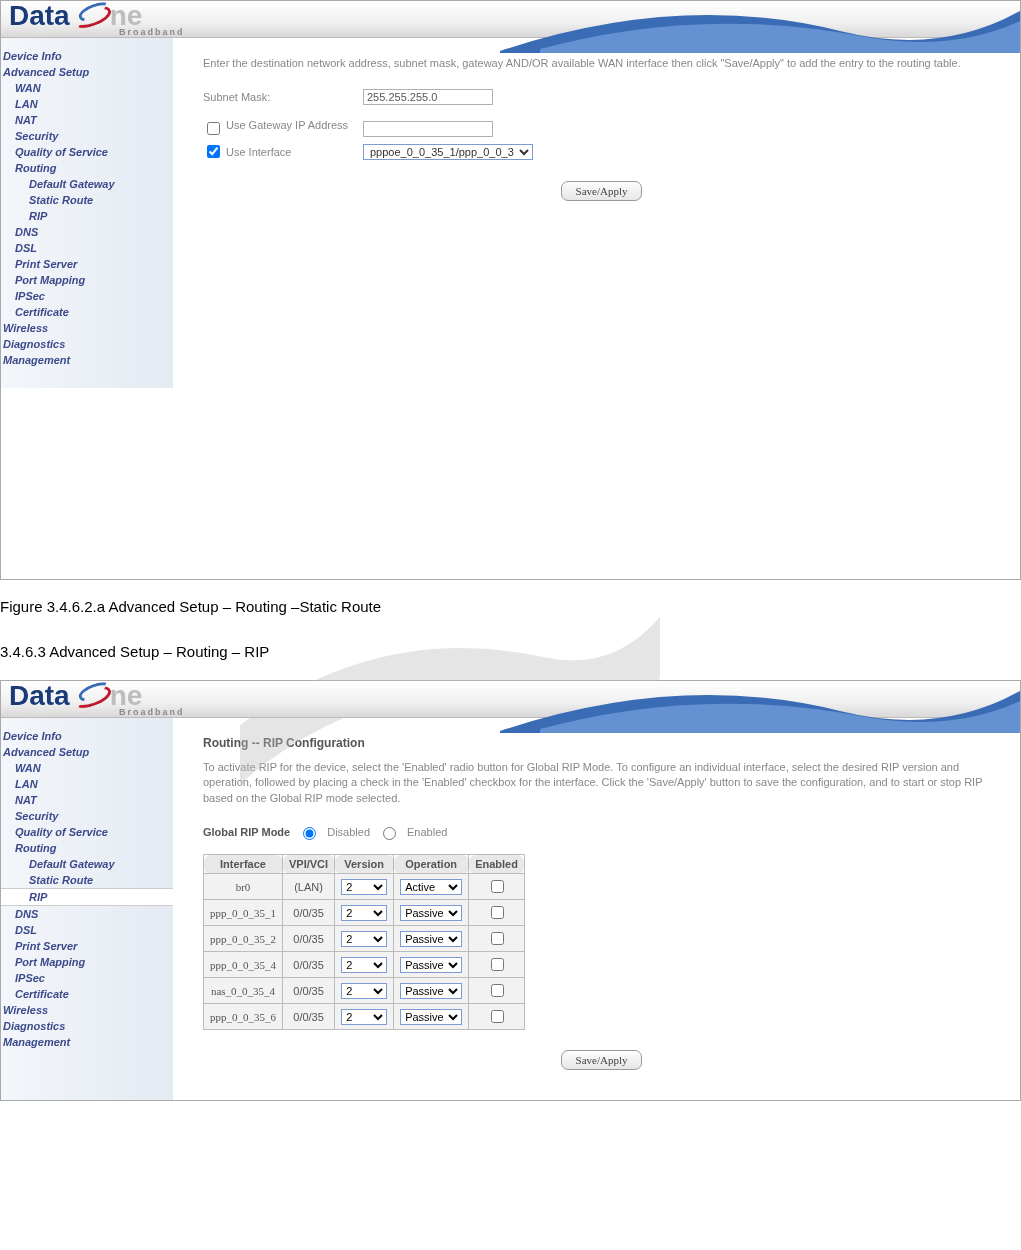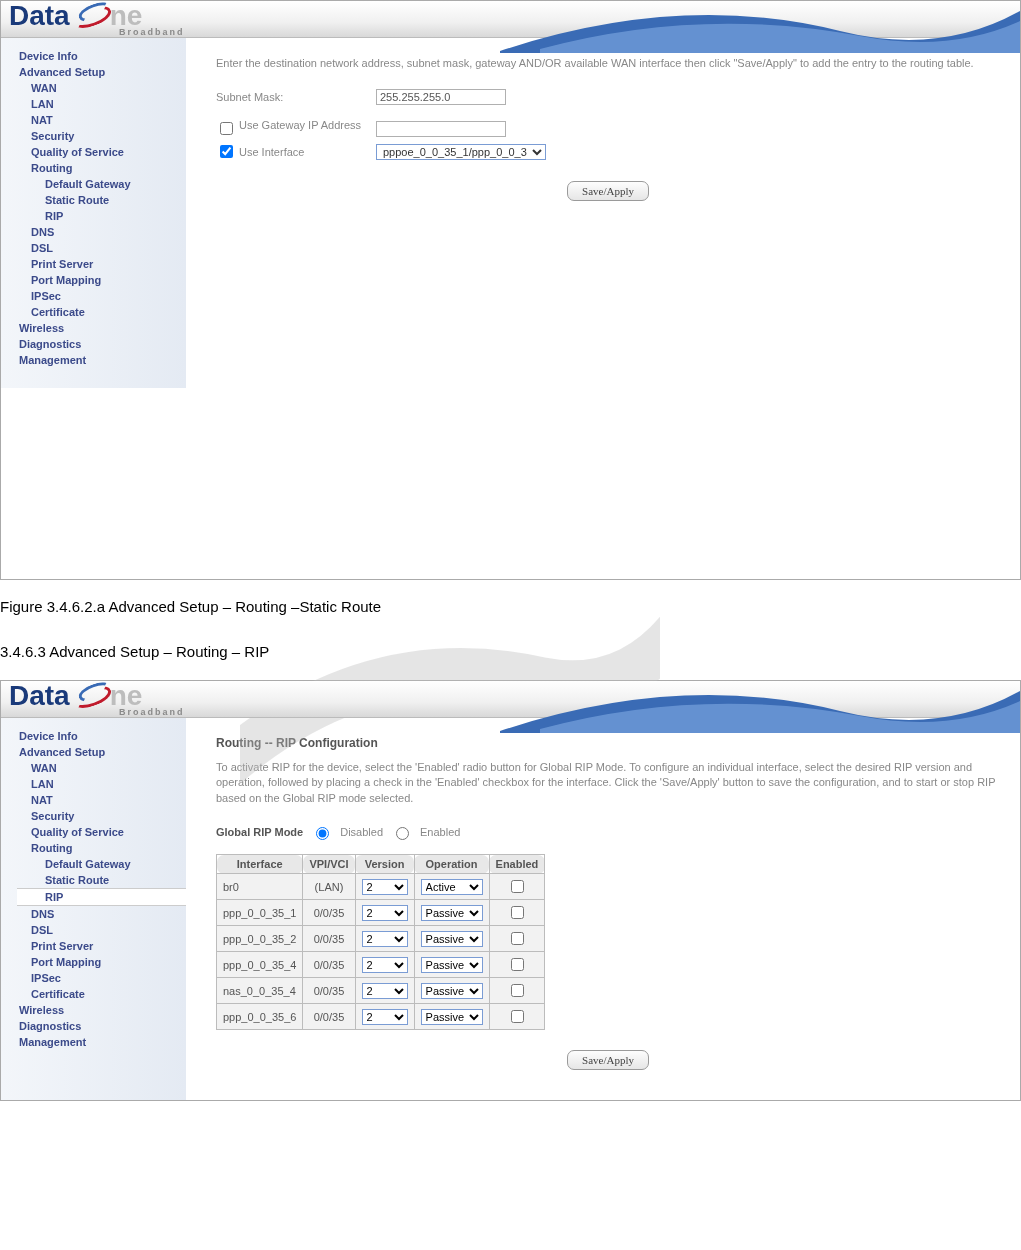--- a/index.html
+++ b/index.html
@@ -81,24 +81,25 @@
   }
   .header-swoosh {
     position: absolute;
     right: 0; top: 0;
     width: 520px; height: 52px;
     overflow: hidden;
   }
   .header-swoosh svg { width: 100%; height: 100%; }
   .body-row { display: flex; }
   .sidebar {
-    width: 185px;
+    width: 172px;
     min-height: 200px;
     background: linear-gradient(to right, #f3f6fa 0%, #e4eaf3 100%);
-    padding: 10px 0 20px 16px;
+    padding: 10px 0 20px 0;
+    font-style: italic;
   }
   .sidebar a, .sidebar span.navtop {
     display: block;
     color: #3b4a8a;
     font-weight: bold;
     font-size: 11px;
     padding: 2px 2px;
     text-decoration: none;
     cursor: pointer;
   }
@@ -207,21 +208,21 @@
     font-size: 11px;
     color: #555;
   }
   table.rip th, table.rip td {
     border: 1px solid #bcbcbc;
     padding: 3px 6px;
     text-align: center;
     background: #f2f2f2;
   }
   table.rip th { background: #e8e8e8; font-weight: bold; border-radius: 7px; }
-  table.rip td.iface { text-align: left; }
+  table.rip td.iface { text-align: center; font-family: Liberation Serif, serif; }
   .watermark {
     position: absolute;
     left: 240px;
     top: 560px;
     width: 420px;
     height: 260px;
     pointer-events: none;
     opacity: 0.38;
   }
   .watermark svg { width: 100%; height: 100%; }

